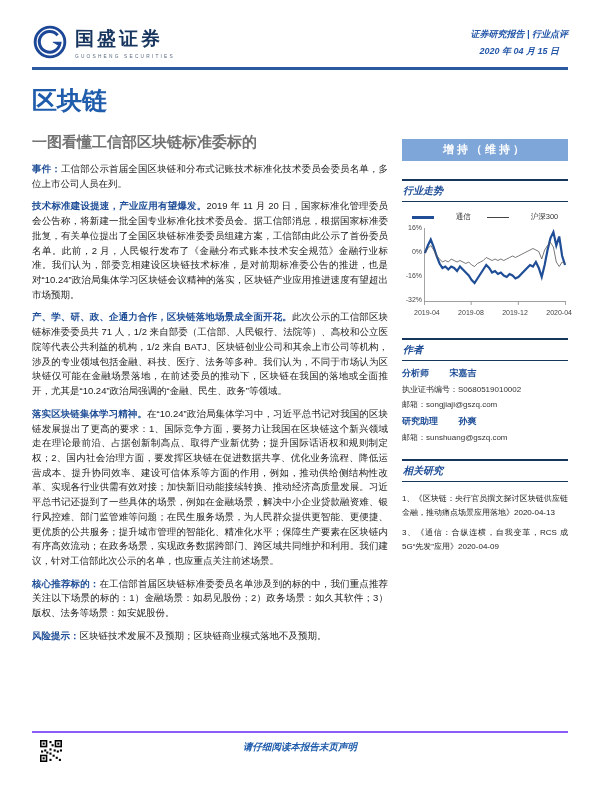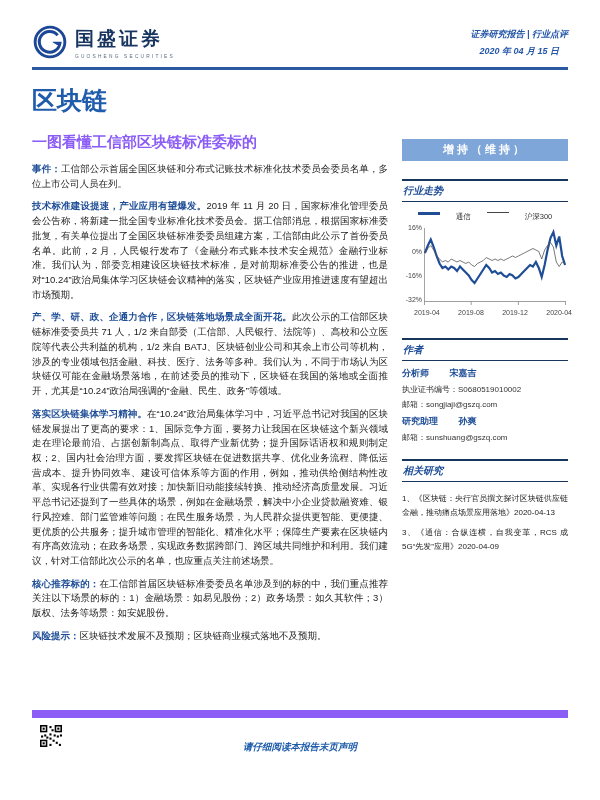--- a/index.html
+++ b/index.html
@@ -19,50 +19,50 @@
   .header-rule { margin:7px 32px 0 32px; height:3px; background:#2c5aa0; }
 
   
   .doc-title { margin:14px 32px 0 32px; color:#1f5cab; font-size:25px; font-weight:bold; font-family:"Liberation Serif", serif; }
 
   
   .main { display:flex; padding:0 32px; gap:14px; }
   .col-left { width:356px; flex:none; }
   .col-right { width:166px; flex:none; }
 
-  .subtitle { color:#8b5cf6; font-size:15px; font-weight:bold; margin:16px 0 10px 0; font-family:"Liberation Serif", serif; }
+  .subtitle { color:#737373; font-size:15px; font-weight:bold; margin:16px 0 10px 0; font-family:"Liberation Serif", serif; }
   .para { font-size:9.5px; line-height:1.55; color:#1c1c1c; text-align:justify; margin-bottom:8px; }
   .para .lead { color:#1f4e97; font-weight:bold; }
 
   
   .col-right { padding-top:22px; }
   .rating-badge { background:#7ea6d9; color:#fff; text-align:center; font-size:11px; font-weight:bold; letter-spacing:3px; padding:3px 0 4px 0; }
   .side-head { margin-top:16px; border-top:2px solid #16365c; border-bottom:1.5px solid #16365c; padding:3px 1px 3px 1px; color:#1f4e97; font-weight:bold; font-style:italic; font-size:10px; }
   .side-head.first { margin-top:18px; }
 
   .chart { position:relative; height:112px; margin-top:8px; }
   .legend { display:flex; justify-content:center; gap:16px; align-items:center; height:14px; }
-  .legend-item { display:flex; gap:16px; font-size:7.5px; color:#333; }
+  .legend-item { display:flex; align-items:center; gap:22px; font-size:7.5px; color:#333; }
   .sw-thick { width:22px; height:3px; background:#1f4e97; }
   .sw-thin { width:22px; height:1px; background:#444; }
   .plot-svg { position:absolute; left:22px; right:0; top:16px; height:80px; width:142px; }
   .ytick { position:absolute; left:0; font-size:7px; color:#444; width:20px; text-align:right; }
   .yt0 { top:14px; } .yt1 { top:38px; } .yt2 { top:62px; } .yt3 { top:86px; }
   .xticks { position:absolute; left:12px; right:-4px; top:99px; display:flex; justify-content:space-between; font-size:7px; color:#444; }
 
   .author-block { margin-top:6px; }
   .person-line { color:#1f4e97; font-weight:bold; font-size:9px; margin-top:5px; }
   .person-line .role { margin-right:18px; }
   .meta-line { font-size:8px; color:#333; margin-top:4px; }
 
   .related-list { margin-top:10px; }
   .related-item { font-size:8px; color:#222; line-height:1.75; margin-bottom:6px; text-align:justify; }
 
   
-  .footer { position:absolute; left:32px; right:32px; bottom:14px; border-top:8px solid #8b5cf6; padding-top:23px; text-align:center; }
+  .footer { position:absolute; left:32px; right:32px; bottom:14px; border-top:2px solid #8b5cf6; padding-top:8px; text-align:center; }
   .footer-text { color:#1f5cab; font-size:9.5px; font-weight:bold; font-style:italic; font-family:"Liberation Serif", serif; }
   .qr { position:absolute; left:8px; top:7px; width:22px; height:22px; }
 </style>
 </head>
 <body>
 
 <div class="page">
 
   <div class="header">
     <div class="brand">

